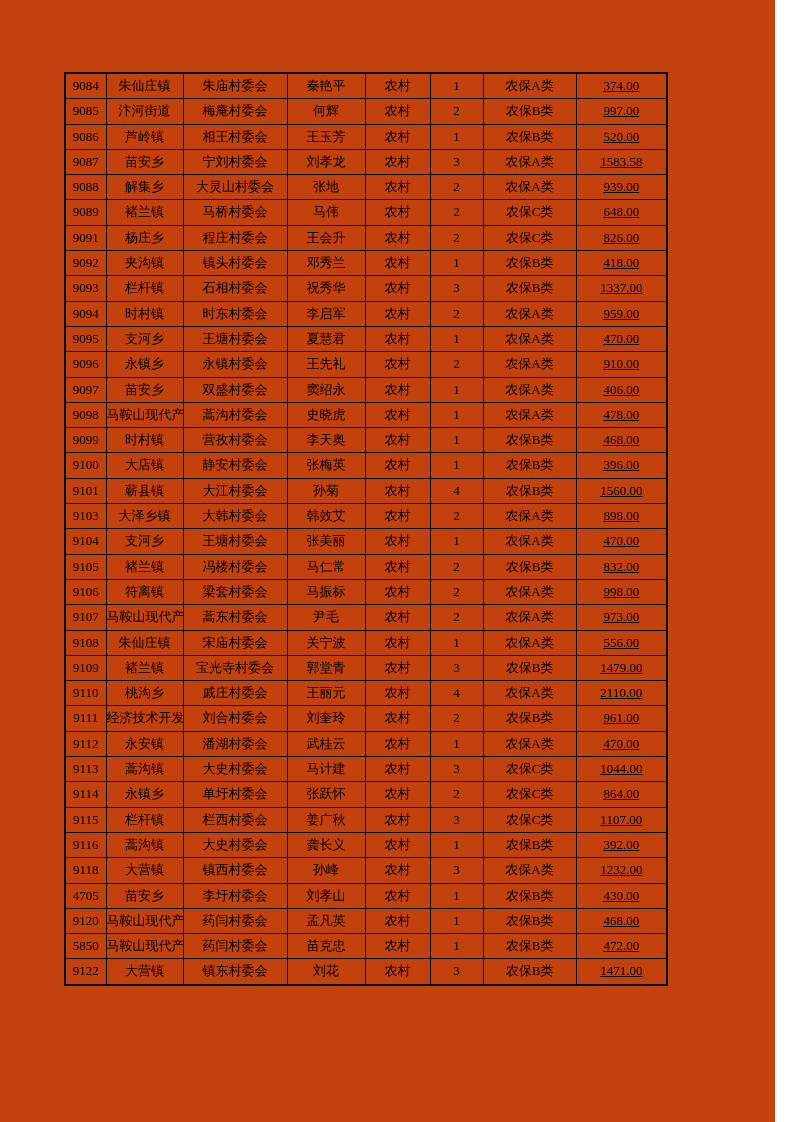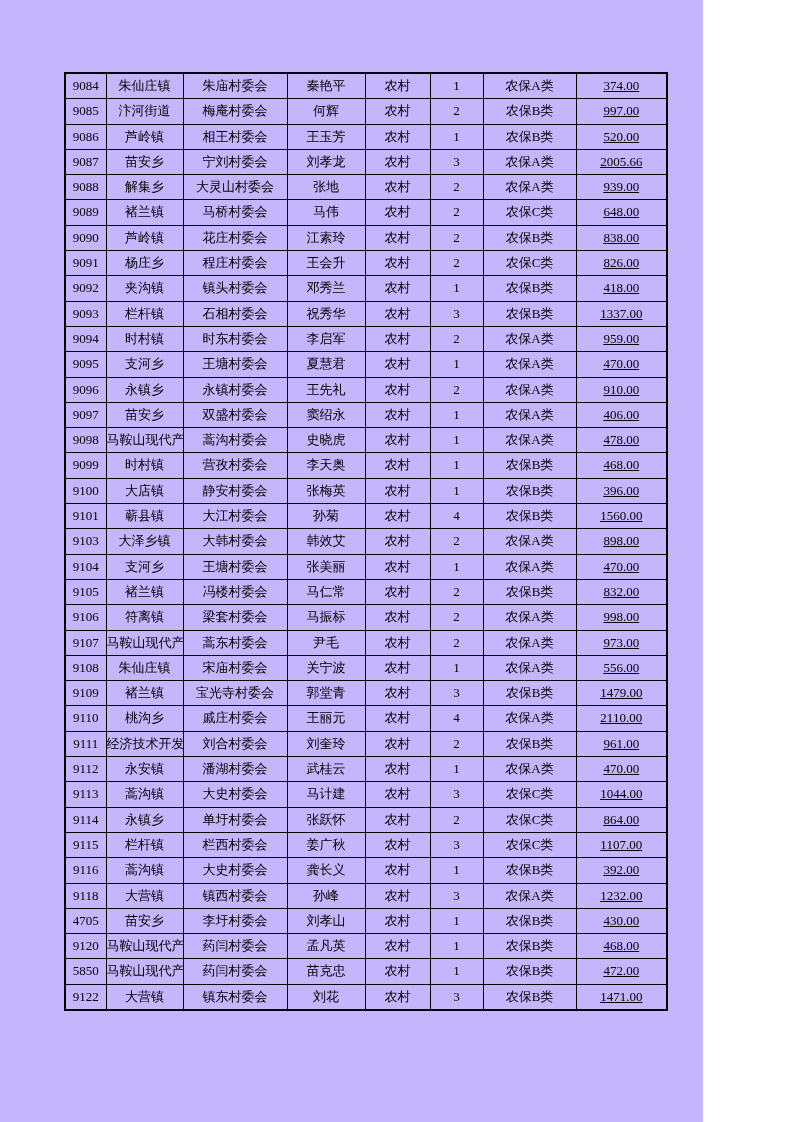--- a/index.html
+++ b/index.html
@@ -2,23 +2,23 @@
 <html><head>
 <meta charset="utf-8">
 <style>
   html, body {
     margin: 0;
     padding: 0;
     background: #ffffff;
   }
   .page {
     position: relative;
-    width: 703px;
+    width: 775px;
     height: 1122px;
-    background: #c4b5fd;
+    background: #c2410c;
     overflow: hidden;
   }
   table.tbl {
     position: absolute;
     left: 64px;
     top: 72px;
     width: 604px;
     border-collapse: collapse;
     table-layout: fixed;
     border: 2px solid #000000;
@@ -87,51 +87,41 @@
           <td class="col-amount">520.00</td>
         </tr>
         <tr>
           <td class="col-id">9087</td>
           <td class="col-town">苗安乡</td>
           <td class="col-village">宁刘村委会</td>
           <td class="col-person">刘孝龙</td>
           <td class="col-residence">农村</td>
           <td class="col-count">3</td>
           <td class="col-category">农保A类</td>
-          <td class="col-amount">2005.66</td>
+          <td class="col-amount">1583.58</td>
         </tr>
         <tr>
           <td class="col-id">9088</td>
           <td class="col-town">解集乡</td>
           <td class="col-village">大灵山村委会</td>
           <td class="col-person">张地</td>
           <td class="col-residence">农村</td>
           <td class="col-count">2</td>
           <td class="col-category">农保A类</td>
           <td class="col-amount">939.00</td>
         </tr>
         <tr>
           <td class="col-id">9089</td>
           <td class="col-town">褚兰镇</td>
           <td class="col-village">马桥村委会</td>
           <td class="col-person">马伟</td>
           <td class="col-residence">农村</td>
           <td class="col-count">2</td>
           <td class="col-category">农保C类</td>
           <td class="col-amount">648.00</td>
-        </tr>
-        <tr>
-          <td class="col-id">9090</td>
-          <td class="col-town">芦岭镇</td>
-          <td class="col-village">花庄村委会</td>
-          <td class="col-person">江素玲</td>
-          <td class="col-residence">农村</td>
-          <td class="col-count">2</td>
-          <td class="col-category">农保B类</td>
-          <td class="col-amount">838.00</td>
         </tr>
         <tr>
           <td class="col-id">9091</td>
           <td class="col-town">杨庄乡</td>
           <td class="col-village">程庄村委会</td>
           <td class="col-person">王会升</td>
           <td class="col-residence">农村</td>
           <td class="col-count">2</td>
           <td class="col-category">农保C类</td>
           <td class="col-amount">826.00</td>

